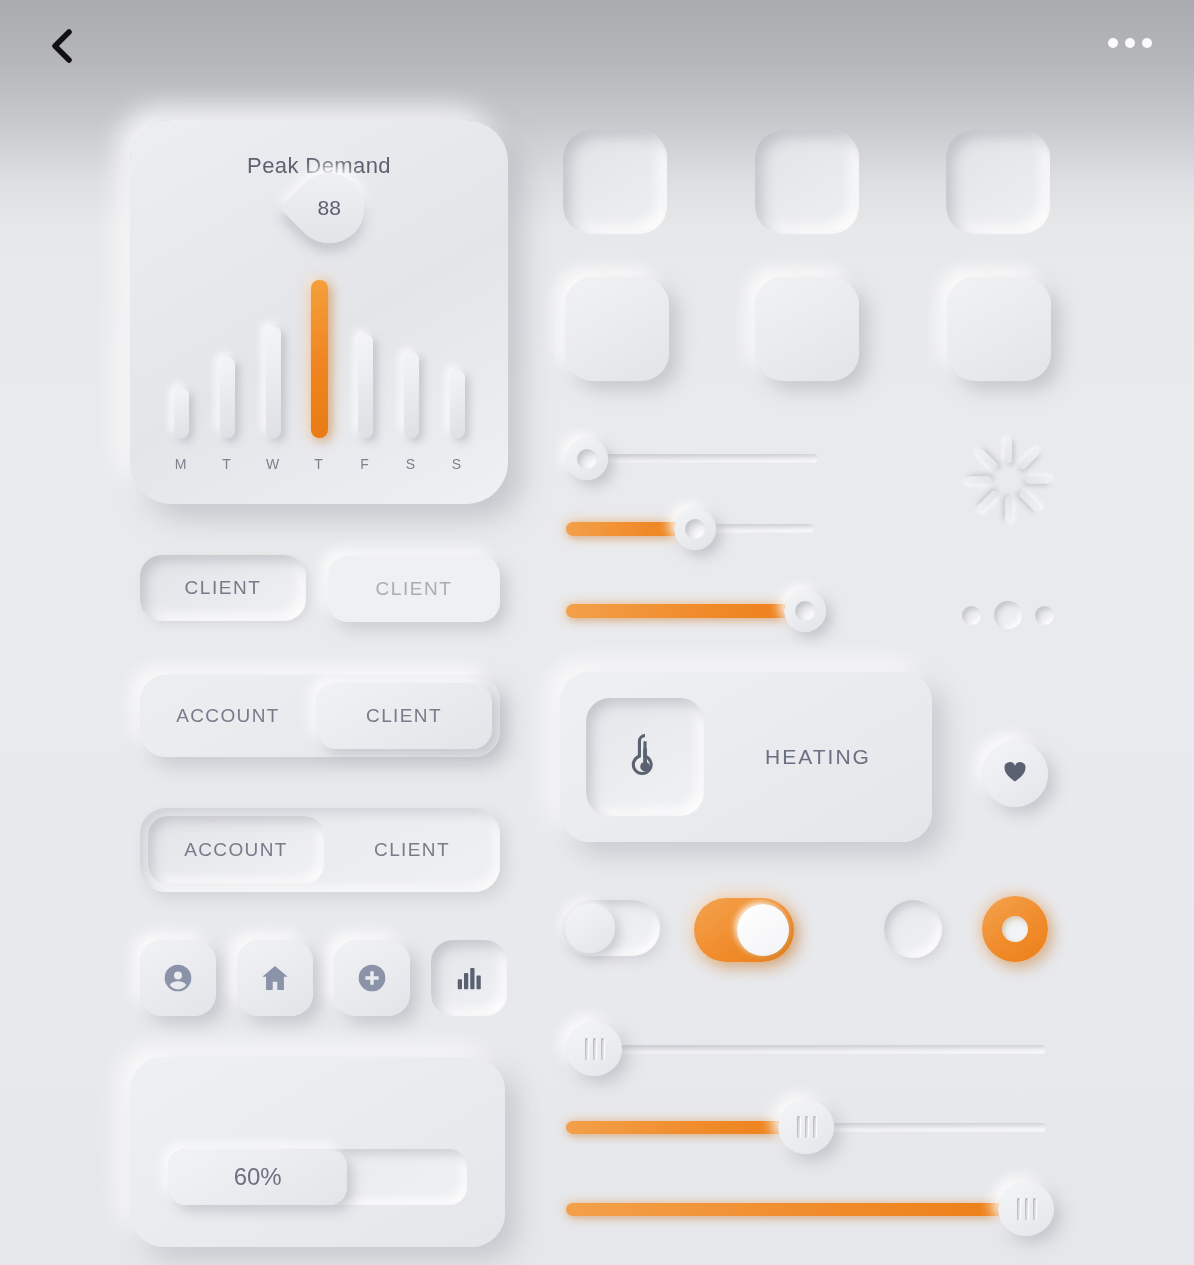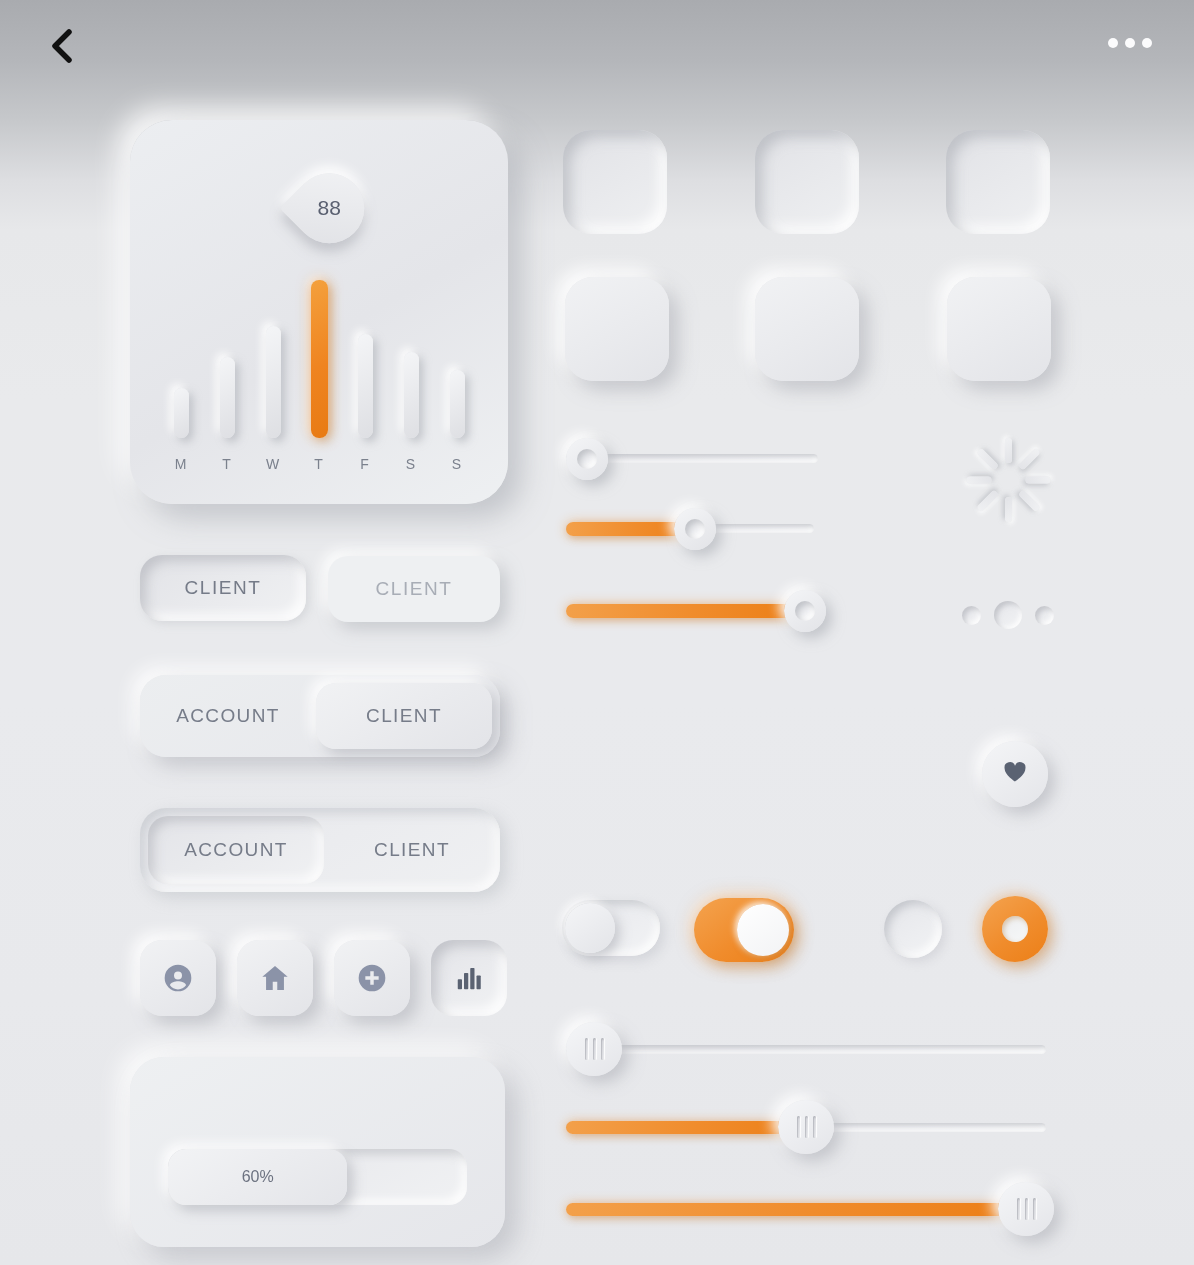--- a/index.html
+++ b/index.html
@@ -274,21 +274,21 @@
     position: absolute;
     left: 0; top: 0;
     height: 100%;
     border-radius: 18px;
     display: flex;
     align-items: center;
     justify-content: center;
     background: linear-gradient(150deg, #f2f3f5, #e4e5e9);
     box-shadow: 6px 6px 12px rgba(163,166,173,0.5),
                -5px -5px 12px rgba(255,255,255,0.95);
-    font-size: 16px;
+    font-size: 24px;
     color: #6c7280;
   }
 
   
   .sq {
     width: 104px; height: 104px;
     border-radius: 28px;
     cursor: pointer;
   }
   .sq.down {
@@ -549,20 +549,21 @@
   <div class="more-btn">
     <i></i>
     <i></i>
     <i></i>
   </div>
 </div>
 
 <div class="canvas">
 
   <div class="abs" id="peak-card">
+    <div id="peak-title">Peak Demand</div>
 
     <div class="bubble">
       <div class="bubble-val">88</div>
     </div>
 
     <div class="bars" id="bars">
         <div class="bar-col">
           <div class="bar" style="height: 28%;"></div>
         </div>
         <div class="bar-col">
@@ -682,20 +683,32 @@
       <i style="transform: rotate(270deg);"></i>
       <i style="transform: rotate(315deg);"></i>
     </div>
 
   <div class="abs" id="dots">
     <i class="small"></i>
     <i class="big"></i>
     <i class="small"></i>
   </div>
 
+  <div class="abs" id="heating-card">
+    <div id="heating-icon-box">
+      <span>
+        <svg width="42" height="46" viewBox="0 0 24 28" fill="none" stroke="#5a6272" stroke-width="1.9">
+          <path d="M12 2.2c-1.9 0-3.4 1.5-3.4 3.4v9.1a5.4 5.4 0 103.4 0V5.6"></path>
+          <circle cx="12" cy="21.1" r="2.9" fill="#5a6272" stroke="none"></circle>
+          <rect x="10.9" y="9.5" width="2.3" height="10" rx="1.1" fill="#5a6272" stroke="none"></rect>
+        </svg>
+      </span>
+    </div>
+    <div id="heating-label">HEATING</div>
+  </div>
 
   <div class="abs" id="heart-btn">
     <span>
       <svg width="24" height="22" viewBox="0 0 24 22" fill="#5a6272">
         <path d="M12 20.4S1.6 13.9 1.6 7.4A5.4 5.4 0 0112 4.7a5.4 5.4 0 0110.4 2.7c0 6.5-10.4 13-10.4 13z"></path>
       </svg>
     </span>
   </div>
 
   <div class="abs toggle" id="toggle-off">

